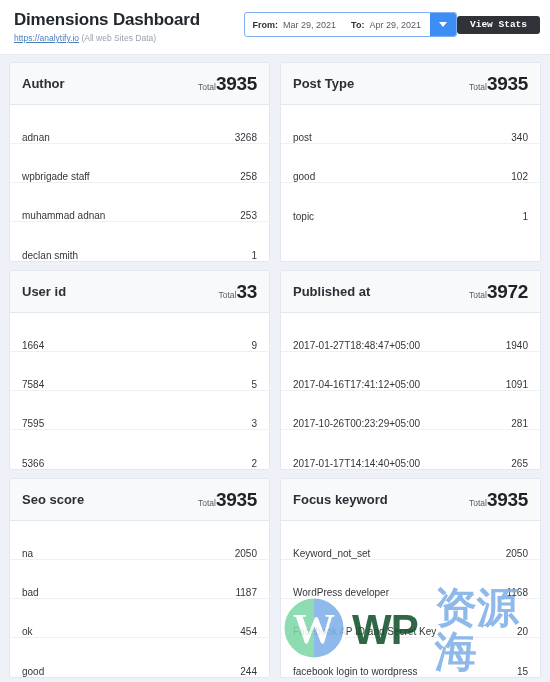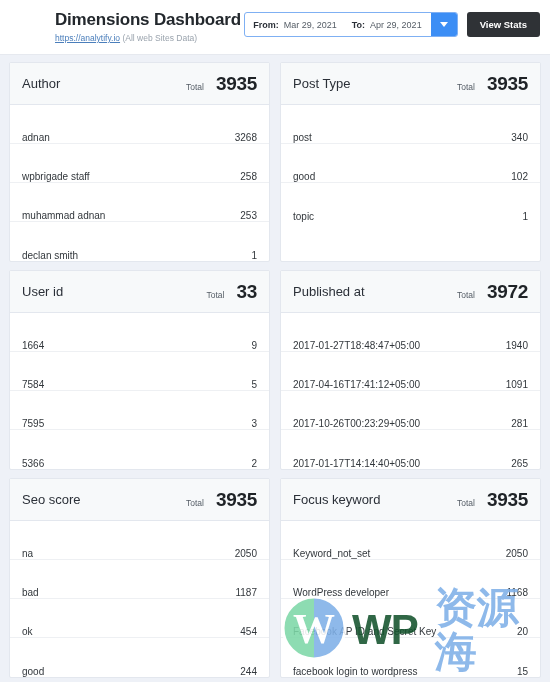--- a/index.html
+++ b/index.html
@@ -14,39 +14,38 @@
   
   .topbar {
     background: #ffffff;
     height: 55px;
     padding: 8px 10px 0 14px;
     display: flex;
     align-items: flex-start;
     justify-content: space-between;
     border-bottom: 1px solid #e6e9ef;
   }
-  .title-block { padding-top: 2px; margin-left: 41px; }
+  .title-block { padding-top: 2px; }
   .page-title {
     font-size: 17px;
     font-weight: bold;
     color: #23282d;
     letter-spacing: -0.2px;
     line-height: 20px;
   }
   .subtitle { margin-top: 3px; font-size: 8.5px; line-height: 11px; }
   .subtitle a {
     color: #4a7ebb;
     text-decoration: underline;
   }
   .subtitle .muted { color: #9aa3ad; }
 
   .controls {
     display: flex;
     align-items: center;
-    gap: 9px;
     padding-top: 4px;
   }
   .daterange {
     display: flex;
     align-items: stretch;
     height: 25px;
     border: 1px solid #7fb0f3;
     border-radius: 3px;
     overflow: hidden;
     background: #fff;
@@ -77,24 +76,24 @@
     border-right: 4px solid transparent;
     border-top: 5px solid #ffffff;
   }
   .view-stats {
     background: #2f3236;
     color: #fff;
     font-size: 9.5px;
     font-weight: bold;
     border: none;
     border-radius: 3px;
-    height: 25px;
+    height: 18px;
     padding: 0 13px;
     cursor: pointer;
-    font-family: Liberation Sans, sans-serif;
+    font-family: Liberation Mono, monospace;
   }
 
   
   .grid {
     padding: 7px 9px 0 9px;
     display: grid;
     grid-template-columns: 1fr 1fr;
     column-gap: 10px;
     row-gap: 8px;
   }
@@ -108,26 +107,26 @@
     border-bottom: 1px solid #e3e7ee;
     height: 42px;
     padding: 0 12px;
     display: flex;
     align-items: center;
     justify-content: space-between;
   }
   .card-title {
     font-size: 13px;
     color: #2b3038;
-    font-weight: normal;
+    font-weight: bold;
   }
   .total-wrap {
     display: flex;
     align-items: baseline;
-    gap: 12px;
+    gap: 0;
   }
   .total-label { font-size: 8.5px; color: #555d66; }
   .total-value {
     font-size: 19px;
     font-weight: bold;
     color: #1f2327;
     letter-spacing: -0.3px;
   }
   .card-row {
     height: 39px;

